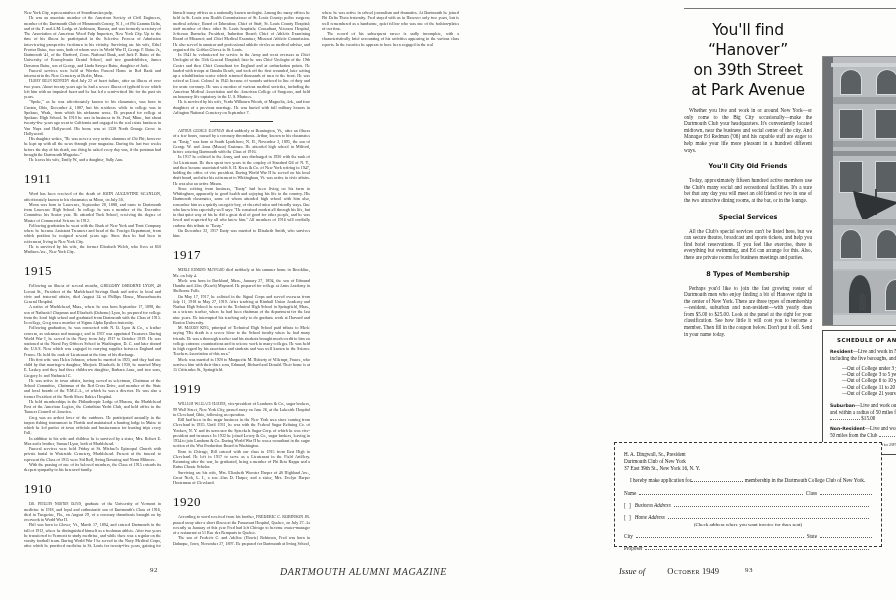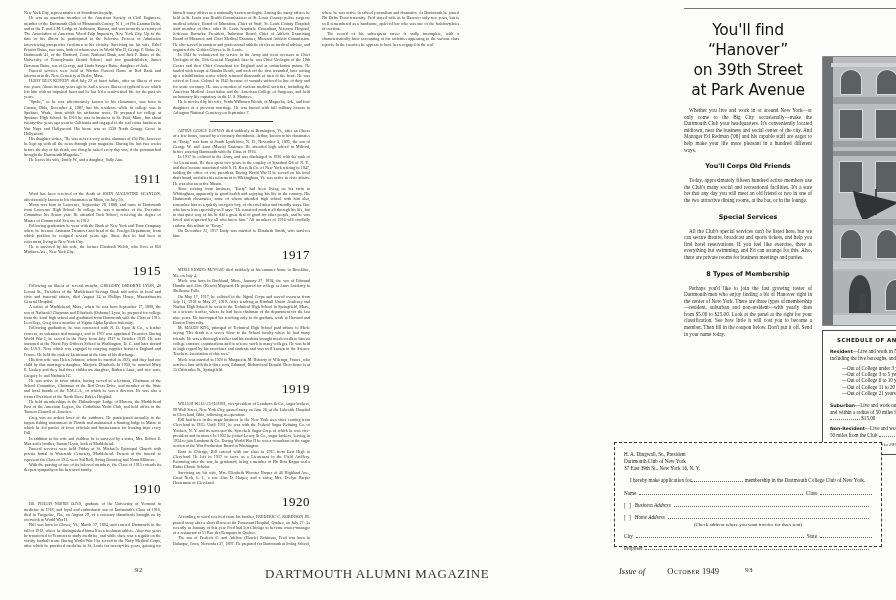--- a/index.html
+++ b/index.html
@@ -24,44 +24,44 @@
     line-height:5.25px;
     text-align:justify;
     text-indent:5px;
     hyphens:auto;
     letter-spacing:0.01em;
     color:#2a2a2a;
   }
   .cols p.noind{text-indent:0;}
   .year{
     break-inside:avoid;
-    text-align:right;
+    text-align:left;
     font-size:13px;
     line-height:16px;
     margin:9px 0 4px 0;
     font-family:"Liberation Serif", serif;
     letter-spacing:0.5px;
     color:#111;
   }
   .sc{font-variant:small-caps;letter-spacing:0.03em;}
   .rule{
     break-inside:avoid;
     border:0;border-top:1px solid #333;
     width:46%;margin:6px auto 6px auto;
   }
 
   
-  .footer{position:absolute;left:25px;top:566px;width:584px;height:14px;}
+  .footer{position:absolute;left:40px;top:566px;width:584px;height:14px;}
   .folio{
     position:absolute;left:110px;top:0;font-size:7px;color:#333;
     font-family:"Liberation Serif", serif;letter-spacing:0.5px;
   }
   .magtitle{
-    position:absolute;left:240px;top:0;font-size:13px;color:#333;
-    font-variant:small-caps;letter-spacing:0.6px;
+    position:absolute;left:240px;top:0;font-size:10px;color:#333;
+    font-variant:small-caps;letter-spacing:0.6px;font-style:italic;
   }
   .issue{
     position:absolute;left:619px;top:566px;font-size:8.5px;color:#222;
   }
   .issue .ital{}
   .issue .smc{font-variant:small-caps;letter-spacing:0.4px;margin-left:20px;}
   .folio-right{
     position:absolute;left:745px;top:566px;font-size:7px;color:#333;
     letter-spacing:0.5px;
   }
@@ -218,21 +218,21 @@
 
     <div class="ad-left">
       <div class="ad-head">
         <div>You'll find</div>
         <div>“Hanover”</div>
         <div>on 39th Street</div>
         <div>at Park Avenue</div>
       </div>
       <p class="ad-body">Whether you live and work in or around New York—or only come to the Big City occasionally—make the Dartmouth Club your headquarters. It's conveniently located midtown, near the business and social center of the city. And Manager Ed Redman ('06) and his capable staff are eager to help make your life more pleasant in a hundred different ways.</p>
 
-      <div class="ad-sub">You'll Corps Old Friends</div>
+      <div class="ad-sub">You'll City Old Friends</div>
       <p class="ad-body">Today, approximately fifteen hundred active members use the Club's many social and recreational facilities. It's a sure bet that any day you will meet an old friend or two in one of the two attractive dining rooms, at the bar, or in the lounge.</p>
 
       <div class="ad-sub">Special Services</div>
       <p class="ad-body">All the Club's special services can't be listed here, but we can secure theatre, broadcast and sports tickets, and help you find hotel reservations. If you feel like exercise, there is everything but swimming, and Ed can arrange for this. Also, there are private rooms for business meetings and parties.</p>
 
       <div class="ad-sub">8 Types of Membership</div>
       <p class="ad-body">Perhaps you'd like to join the fast growing roster of Dartmouth men who enjoy finding a bit of Hanover right in the center of New York. There are three types of membership—resident, suburban and non-resident—with yearly dues from $5.00 to $25.00. Look at the panel at the right for your classification. See how little it will cost you to become a member. Then fill in the coupon below. Don't put it off. Send in your name today.</p>
     </div>
 
     <div class="photo">

